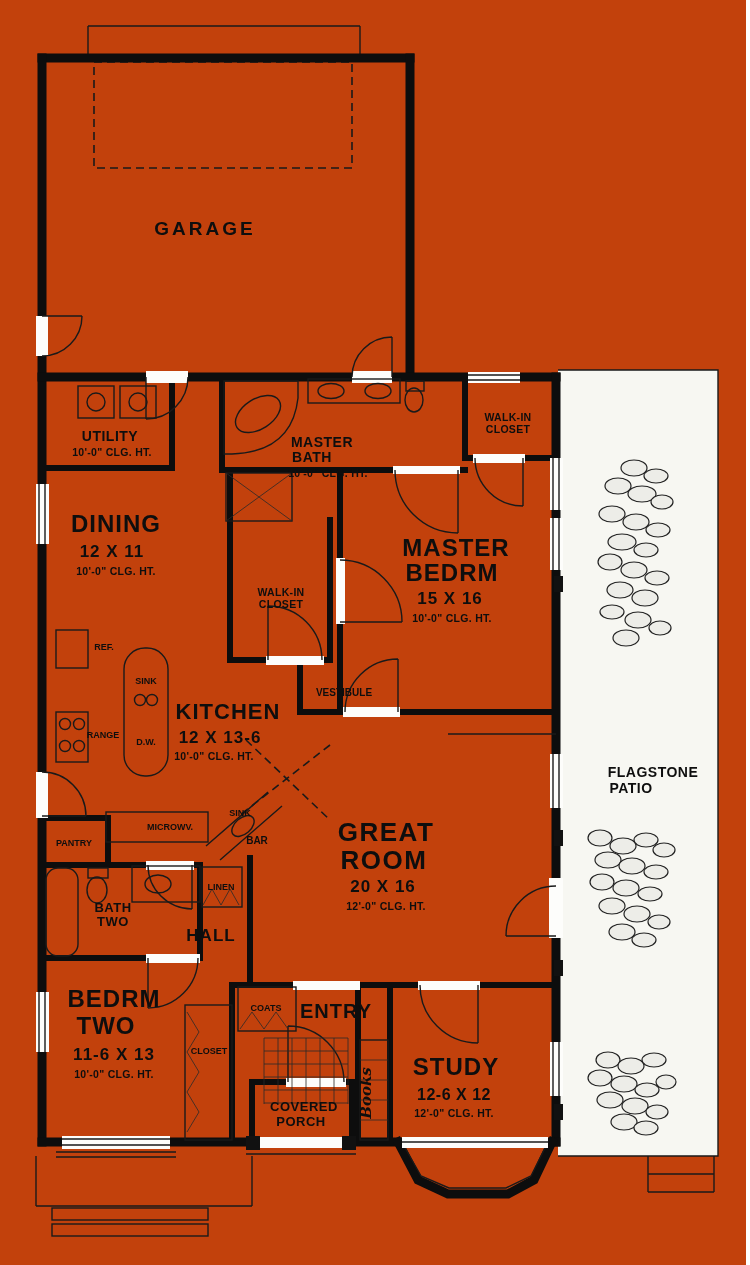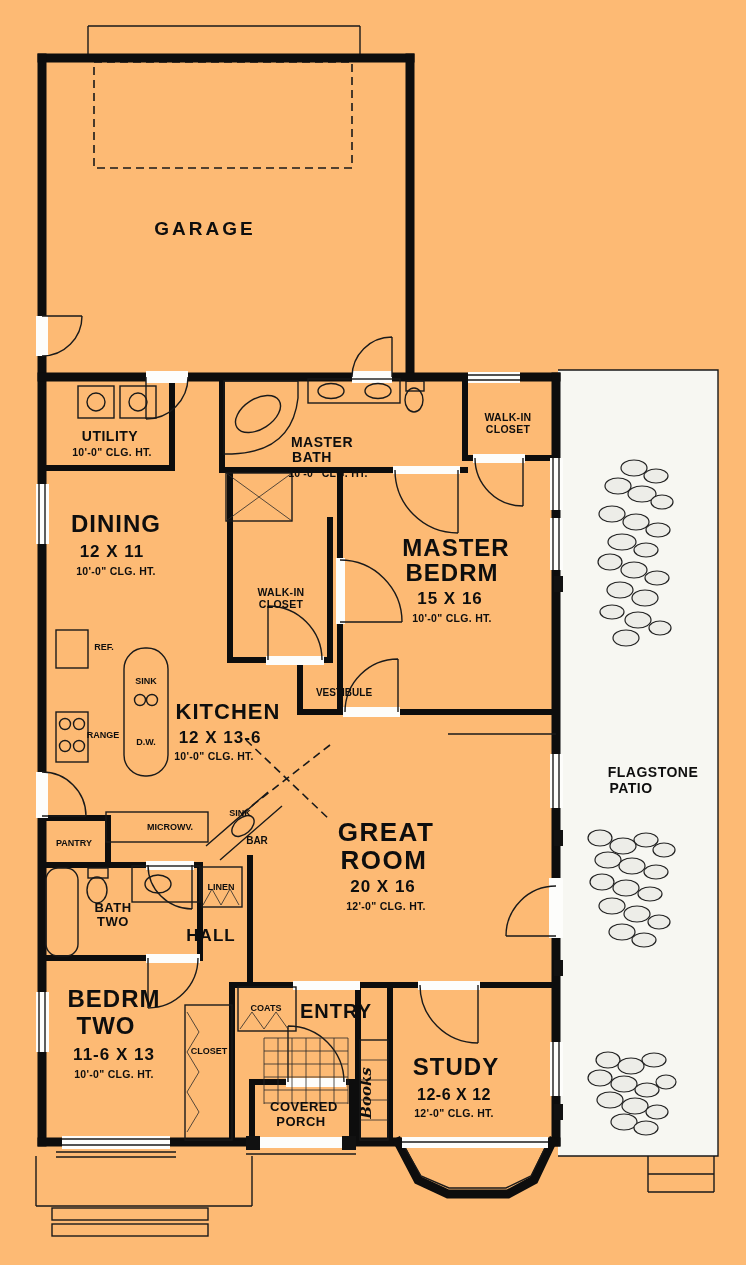--- a/index.html
+++ b/index.html
@@ -1,16 +1,16 @@
 <!DOCTYPE html>
 <html><head>
 <meta charset="utf-8">
 <style>
   html,body{margin:0;padding:0;background:#ffffff;}
-  .stage{position:relative;width:746px;height:1265px;background:#fdba74;overflow:hidden;
+  .stage{position:relative;width:746px;height:1265px;background:#c2410c;overflow:hidden;
          font-family:"Liberation Sans",sans-serif;}
   svg{position:absolute;left:0;top:0;}
   
   .wx{stroke:#0d0d0d;stroke-width:9;fill:none;stroke-linecap:square;}
   .wi{stroke:#0d0d0d;stroke-width:6;fill:none;stroke-linecap:square;}
   .tn{stroke:#1a1a1a;stroke-width:1.4;fill:none;}
   .tn7{stroke:#2a2a2a;stroke-width:.8;fill:none;}
   .dsh{stroke:#1a1a1a;stroke-width:1.6;fill:none;stroke-dasharray:8 5;}
   .gap{fill:#fdfdfb;stroke:none;}
   .blk{fill:#111;stroke:none;}

